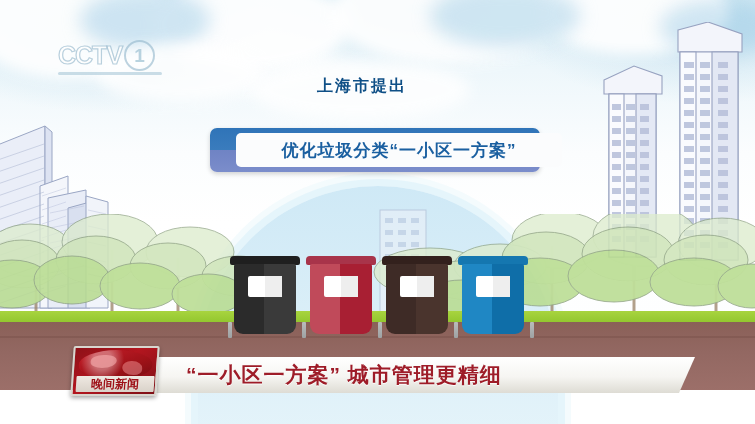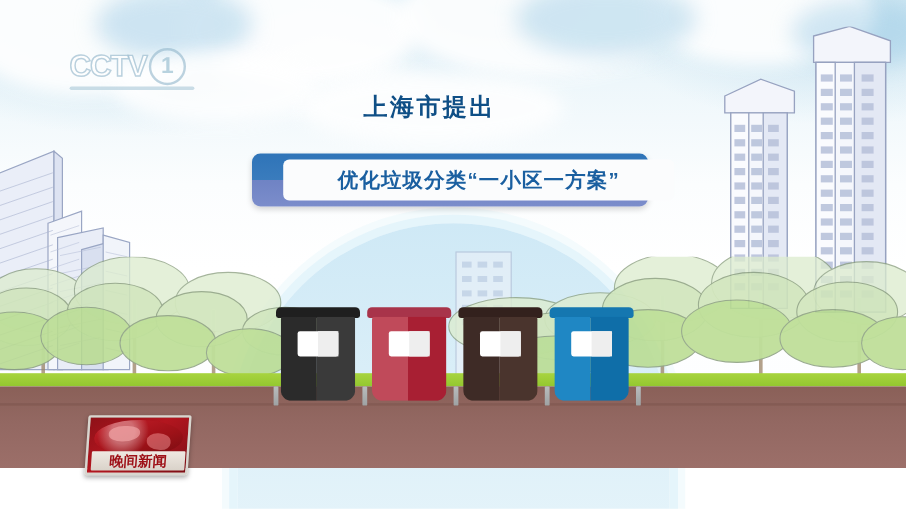--- a/index.html
+++ b/index.html
@@ -75,22 +75,22 @@
     background:#eeeeee;
   }
   .leg {
     position:absolute; width:4px; height:16px;
     background:linear-gradient(180deg,#b9bcbd 0%,#9ea2a3 100%);
     border-radius:1px;
   }
 
   
   .toptitle {
-    position:absolute; left:303px; top:76px;
-    font-size:20px; font-weight:bold; color:#0f4f86;
+    position:absolute; left:317px; top:76px;
+    font-size:16px; font-weight:bold; color:#0f4f86;
     letter-spacing:2px;
     text-shadow:0 1px 2px rgba(255,255,255,.95), 0 0 6px rgba(255,255,255,.9);
     white-space:nowrap;
     font-family:Liberation Serif, serif;
   }
 
   
   .banner {
     position:absolute; left:210px; top:128px; width:330px; height:44px;
     border-radius:7px;
@@ -489,18 +489,21 @@
   </div>
 
   <div class="toptitle">上海市提出</div>
 
   <div class="banner">
     <div class="banner-inner">
       <span class="banner-text">优化垃圾分类“一小区一方案”</span>
     </div>
   </div>
 
+  <div class="newsbar">
+    <div class="newsbar-text">“一小区一方案” 城市管理更精细</div>
+  </div>
   <div class="newslogo">
     <div class="globe"></div>
     <div class="newslogo-label">晚间新闻</div>
   </div>
 
 </div>
 
 </body></html>

